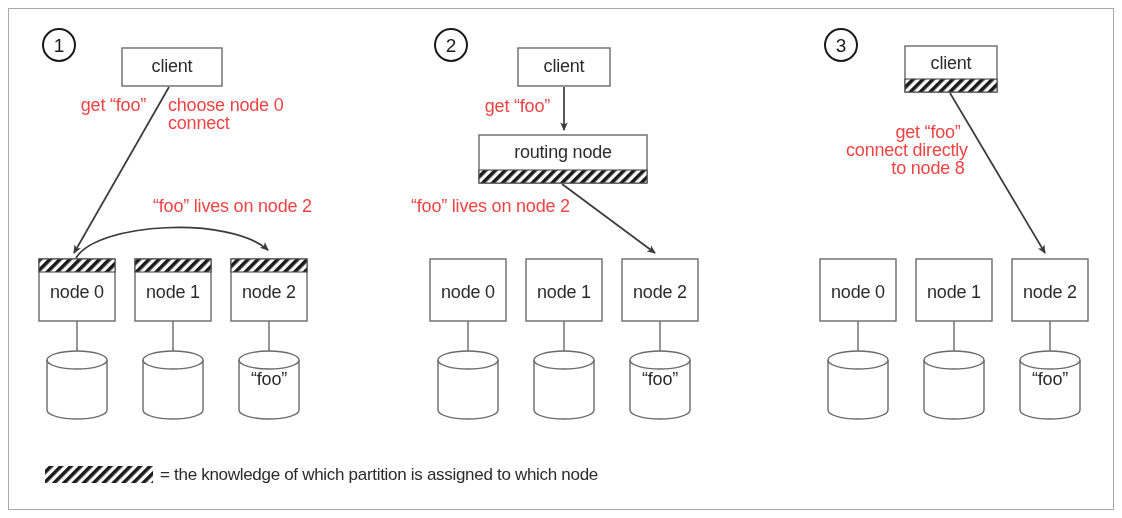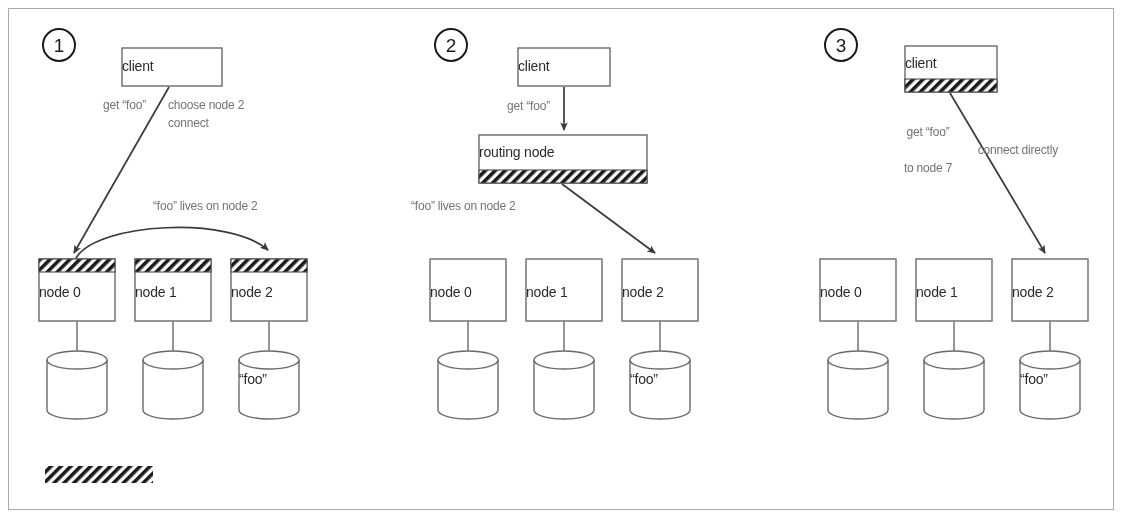--- a/index.html
+++ b/index.html
@@ -32,33 +32,34 @@
   svg.layer {
     position: absolute;
     left: 0;
     top: 0;
     width: 1122px;
     height: 518px;
     pointer-events: none;
   }
   .lbl {
     position: absolute;
-    color: #737373;
-    font-size: 12px;
+    color: #ef4444;
+    font-size: 18px;
     line-height: 18px;
     white-space: pre;
     letter-spacing: -0.2px;
   }
   .lbl.center { text-align: center; }
   .lbl.right { text-align: right; }
   .boxtext {
     position: absolute;
     color: #2b2b2b;
-    font-size: 14px;
+    font-size: 18px;
     line-height: 17px;
+    text-align: center;
     white-space: nowrap;
     letter-spacing: -0.2px;
   }
   .stepnum {
     position: absolute;
     width: 34px;
     height: 34px;
     border: 2.2px solid #1a1a1a;
     border-radius: 50%;
     color: #1a1a1a;
@@ -167,21 +168,21 @@
   </svg>
 
   <div class="stepnum" style="left:42px; top:28px;">1</div>
   <div class="stepnum" style="left:434px; top:28px;">2</div>
   <div class="stepnum" style="left:824px; top:28px;">3</div>
 
   <div class="boxtext" style="left:122px; top:58px; width:100px;">client</div>
 
   <div class="lbl right" style="left:46px; top:96px; width:100px;">get “foo”</div>
 
-  <div class="lbl" style="left:168px; top:96px;">choose node 2</div>
+  <div class="lbl" style="left:168px; top:96px;">choose node 0</div>
   <div class="lbl" style="left:168px; top:114px;">connect</div>
 
   <div class="lbl" style="left:153px; top:197px;">“foo” lives on node 2</div>
 
   <div class="boxtext" style="left:39px; top:284px; width:76px;">node 0</div>
   <div class="boxtext" style="left:135px; top:284px; width:76px;">node 1</div>
   <div class="boxtext" style="left:231px; top:284px; width:76px;">node 2</div>
 
   <div class="boxtext" style="left:239px; top:371px; width:60px;">“foo”</div>
 
@@ -195,27 +196,28 @@
 
   <div class="boxtext" style="left:430px; top:284px; width:76px;">node 0</div>
   <div class="boxtext" style="left:526px; top:284px; width:76px;">node 1</div>
   <div class="boxtext" style="left:622px; top:284px; width:76px;">node 2</div>
 
   <div class="boxtext" style="left:630px; top:371px; width:60px;">“foo”</div>
 
   <div class="boxtext" style="left:905px; top:55px; width:92px;">client</div>
 
   <div class="lbl center" style="left:838px; top:123px; width:180px;">get “foo”</div>
-  <div class="lbl center" style="left:878px; top:141px; width:180px;text-align:right;">connect directly</div>
-  <div class="lbl center" style="left:838px; top:159px; width:180px;">to node 7</div>
+  <div class="lbl center" style="left:817px; top:141px; width:180px;">connect directly</div>
+  <div class="lbl center" style="left:838px; top:159px; width:180px;">to node 8</div>
 
   <div class="boxtext" style="left:820px; top:284px; width:76px;">node 0</div>
   <div class="boxtext" style="left:916px; top:284px; width:76px;">node 1</div>
   <div class="boxtext" style="left:1012px; top:284px; width:76px;">node 2</div>
 
   <div class="boxtext" style="left:1020px; top:371px; width:60px;">“foo”</div>
 
   <svg class="layer" viewBox="0 0 1122 518" xmlns="http://www.w3.org/2000/svg">
     <rect x="45" y="466" width="108" height="17" fill="url(#hatch)" stroke="#4a4a4a" stroke-width="0"></rect>
   </svg>
 
+  <div class="legendtext" style="left:160px; top:465px;">= the knowledge of which partition is assigned to which node</div>
 
 </div>
 
 </body></html>

